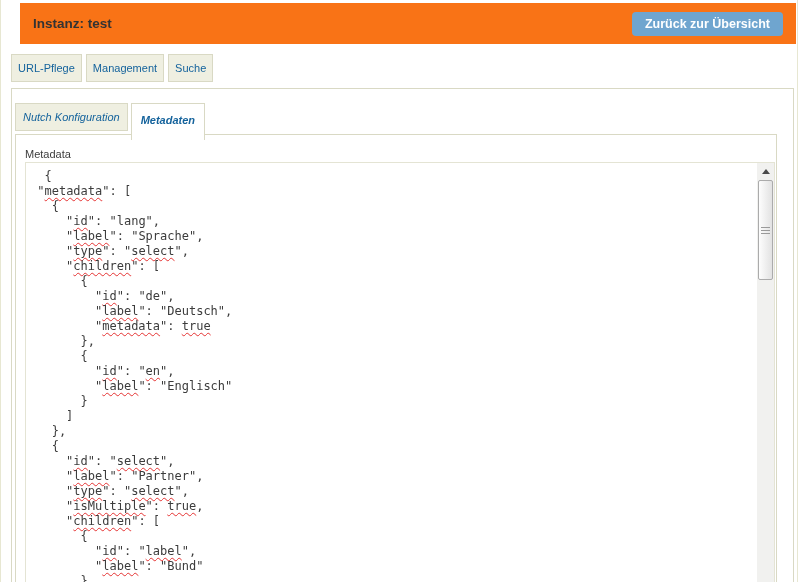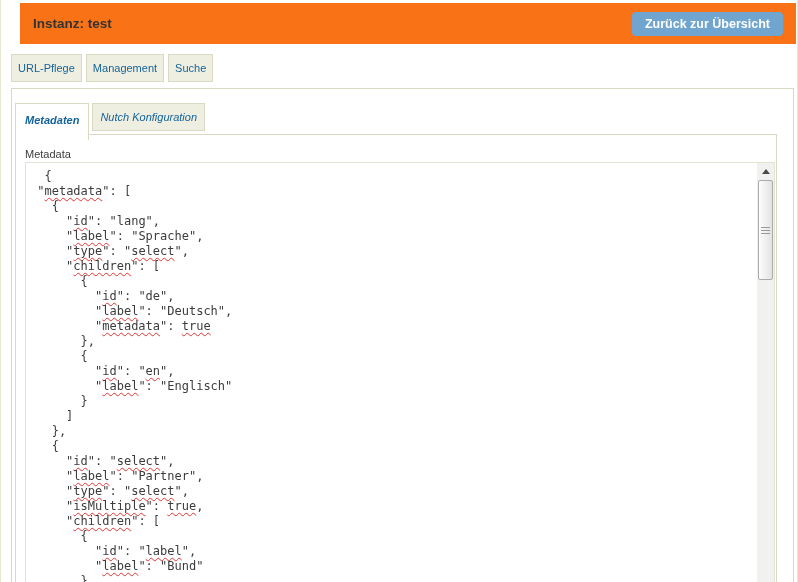--- a/index.html
+++ b/index.html
@@ -80,22 +80,22 @@
 
   <div class="tabs-row">
     <div class="tab">URL-Pflege</div>
     <div class="tab">Management</div>
     <div class="tab">Suche</div>
   </div>
 
   <div class="main-panel">
 
     <div class="sub-tabs-row">
+      <div class="sub-tab">Nutch Konfiguration</div>
       <div class="sub-tab active">Metadaten</div>
-      <div class="sub-tab">Nutch Konfiguration</div>
     </div>
 
     <div class="sub-panel">
       <div class="field-label">Metadata</div>
 
       <div class="code-box">
         <div class="code-content">
             <div class="code-line">  {</div>
             <div class="code-line"> "<span class="sq">metadata</span>": [</div>
             <div class="code-line">   {</div>

